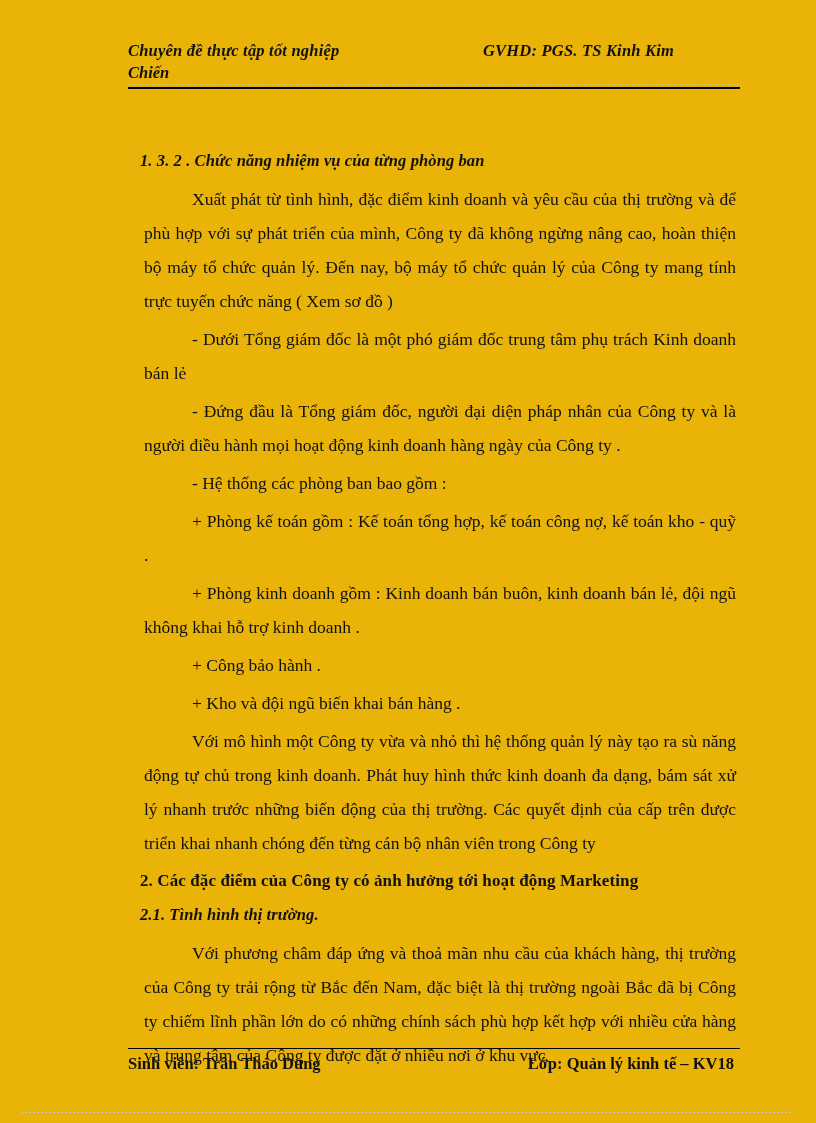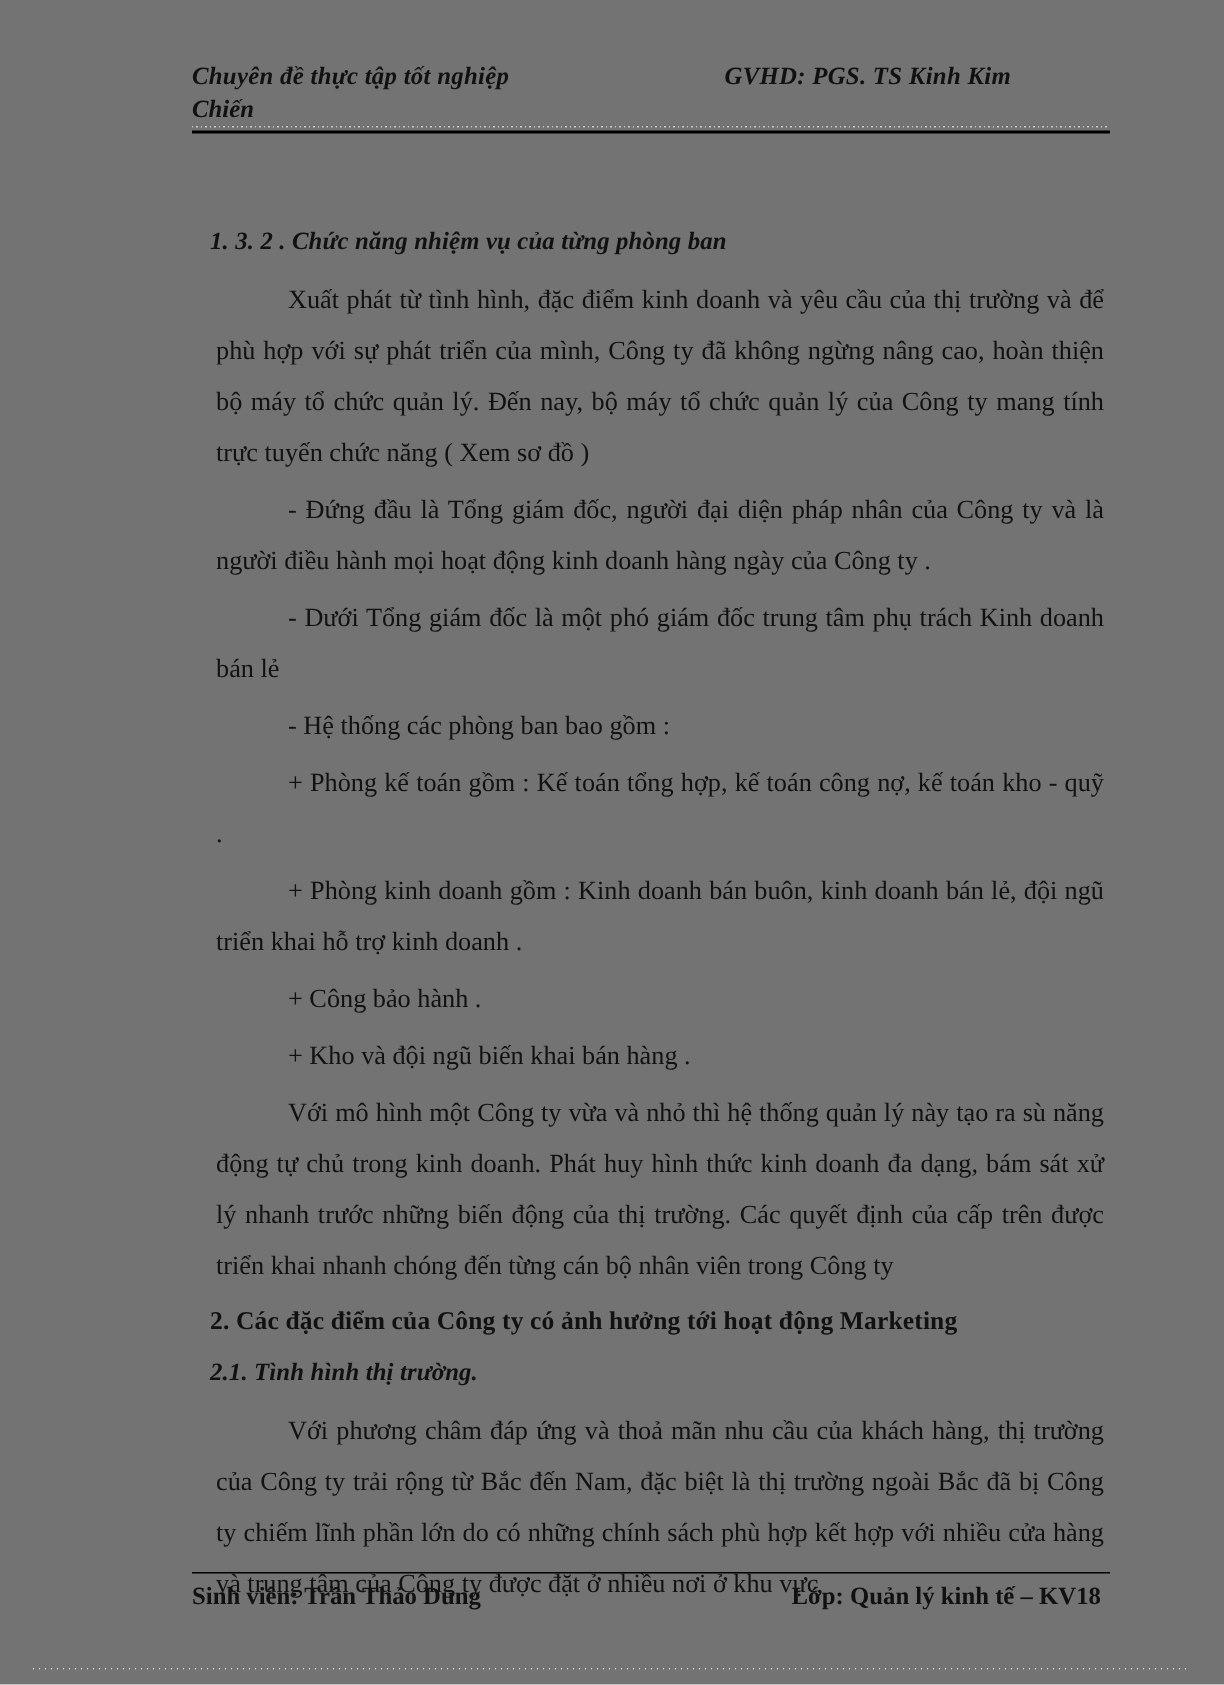--- a/index.html
+++ b/index.html
@@ -4,21 +4,21 @@
 <style>
   html, body {
     margin: 0;
     padding: 0;
     background: #ffffff;
   }
   .page {
     position: relative;
     width: 816px;
     height: 1123px;
-    background: #737373;
+    background: #eab308;
     overflow: hidden;
     font-family: "Liberation Serif", "DejaVu Serif", serif;
     color: #111111;
     box-sizing: border-box;
   }
 
   
   .header {
     position: absolute;
     left: 128px;
@@ -153,29 +153,29 @@
     <hr class="rule">
   </div>
   <div class="speckle-top"></div>
 
   <div class="body">
 
     <p class="h-bolditalic sp-heading-1">1. 3. 2 . Chức năng nhiệm vụ của từng phòng ban</p>
 
     <p class="para indent">Xuất phát từ tình hình, đặc điểm kinh doanh và yêu cầu của thị trường và để phù hợp với sự phát triển của mình, Công ty đã không ngừng nâng cao, hoàn thiện bộ máy tổ chức quản lý. Đến nay, bộ máy tổ chức quản lý của Công ty mang tính trực tuyến chức năng ( Xem sơ đồ )</p>
 
+    <p class="para indent">- Dưới Tổng giám  đốc là  một phó giám  đốc trung tâm phụ trách Kinh doanh bán lẻ</p>
+
     <p class="para indent">- Đứng đầu là Tổng giám  đốc, người  đại diện pháp nhân của Công ty và là người điều hành mọi hoạt động kinh doanh hàng ngày của Công ty .</p>
-
-    <p class="para indent">- Dưới Tổng giám  đốc là  một phó giám  đốc trung tâm phụ trách Kinh doanh bán lẻ</p>
 
     <p class="para indent">- Hệ thống các phòng ban bao gồm :</p>
 
     <p class="para indent">+ Phòng kế toán gồm : Kế toán tổng hợp, kế toán công nợ, kế toán kho - quỹ .</p>
 
-    <p class="para indent">+ Phòng kinh  doanh gồm : Kinh  doanh bán buôn, kinh  doanh bán lẻ, đội ngũ triển khai hỗ trợ kinh  doanh .</p>
+    <p class="para indent">+ Phòng kinh  doanh gồm : Kinh  doanh bán buôn, kinh  doanh bán lẻ, đội ngũ không khai hỗ trợ kinh  doanh .</p>
 
     <p class="para indent">+ Công bảo hành .</p>
 
     <p class="para indent">+ Kho và đội ngũ biến khai bán hàng .</p>
 
     <p class="para indent">Với mô hình một Công ty vừa và nhỏ thì hệ thống quản lý này tạo ra sù năng động tự chủ trong kinh doanh. Phát huy hình thức kinh  doanh đa dạng, bám sát xử lý nhanh trước những biến động của thị trường. Các quyết định của cấp trên được triển khai nhanh chóng đến từng cán bộ nhân viên trong Công ty</p>
 
     <p class="h-bold">2. Các đặc điểm của Công ty có ảnh hưởng tới hoạt động Marketing</p>
 
     <p class="h-bolditalic">2.1. Tình hình thị trường.</p>

